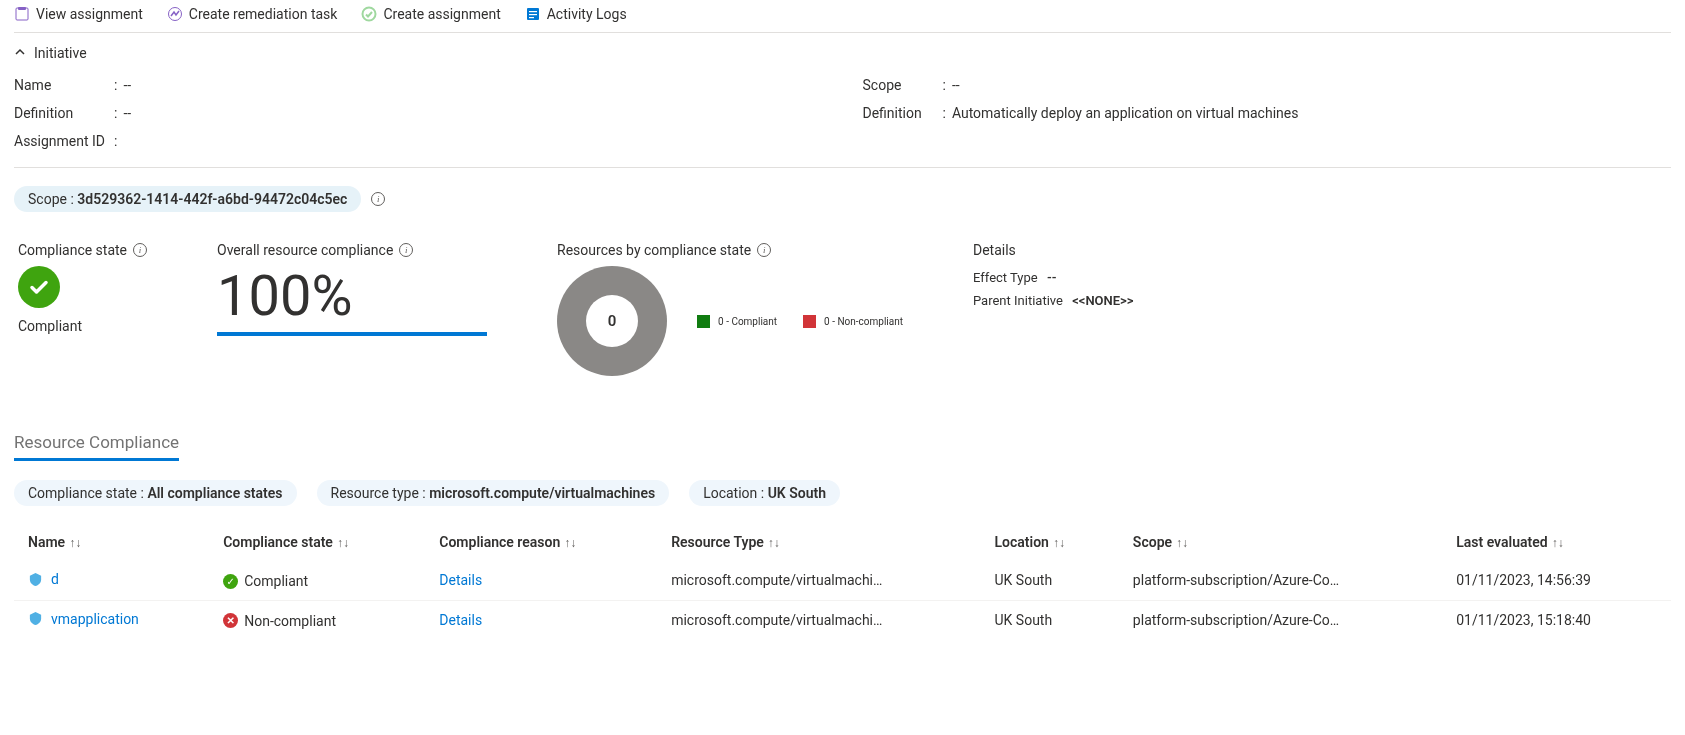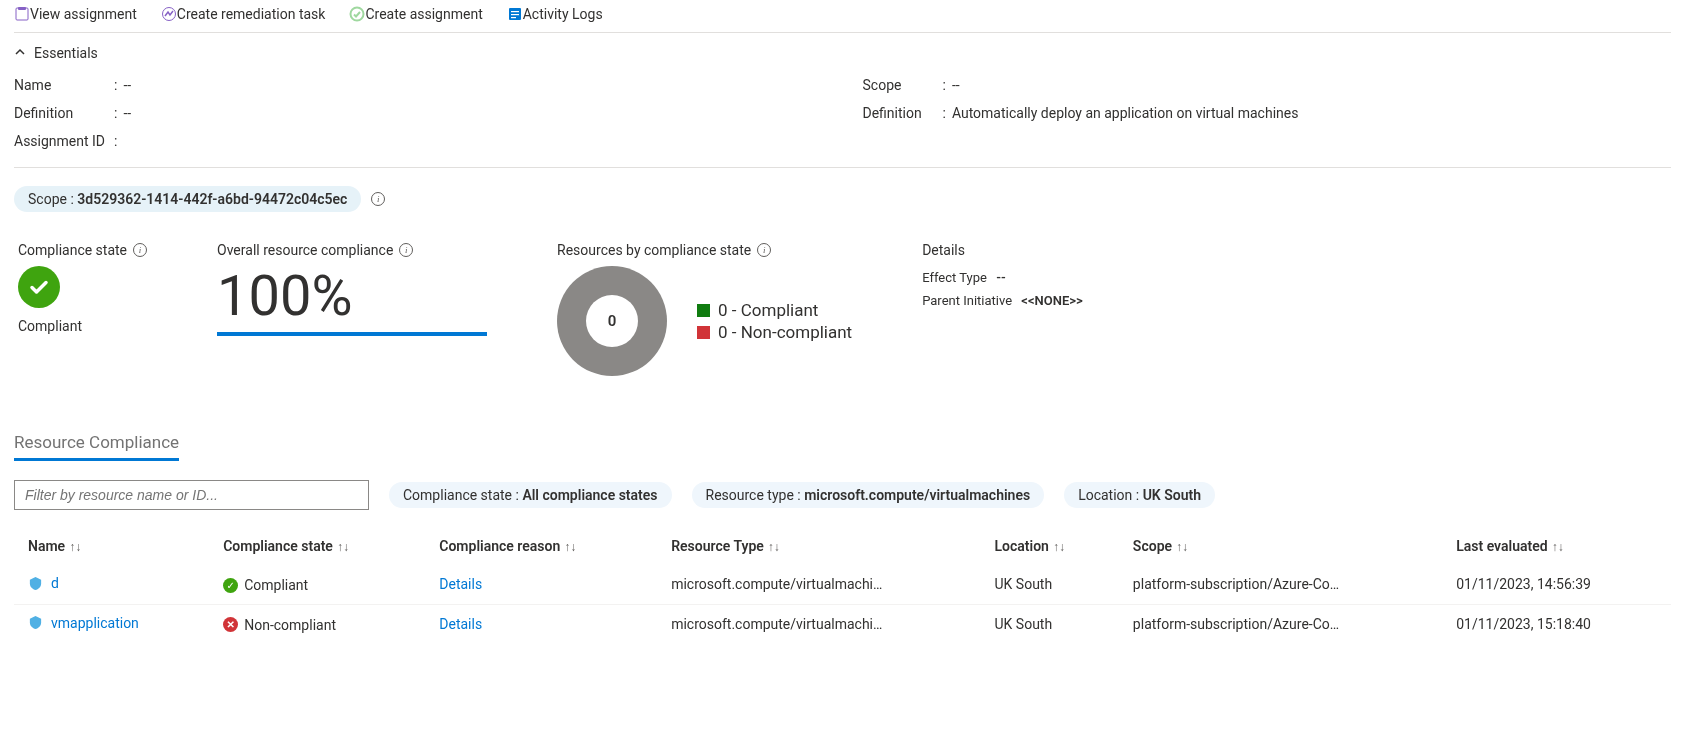--- a/index.html
+++ b/index.html
@@ -15,20 +15,21 @@
   .toolbar {
     display: flex;
     align-items: center;
     gap: 24px;
     padding: 6px 0 10px 0;
     border-bottom: 1px solid #e1dfdd;
   }
   .toolbar-item {
     display: inline-flex;
     align-items: center;
+    gap: 6px;
     font-size: 14px;
     color: #323130;
     cursor: pointer;
   }
 
   
   .essentials-header {
     display: flex;
     align-items: center;
     gap: 8px;
@@ -127,21 +128,21 @@
     background: #8a8886;
     display: flex; align-items: center; justify-content: center;
   }
   .donut-inner {
     width: 52px; height: 52px;
     border-radius: 50%;
     background: #fff;
     display: flex; align-items: center; justify-content: center;
     font-size: 15px; font-weight: 600;
   }
-  .legend-list { display: flex; flex-direction: column; gap: 2px; font-size: 17px; }
+  .legend-list { display: flex; flex-direction: row; gap: 26px; font-size: 10px; }
   .legend-row { display: flex; align-items: center; gap: 8px; }
   .swatch { width: 13px; height: 13px; }
   .sw-green { background: #107c10; }
   .sw-red   { background: #d13438; }
 
   .details-tile { font-size: 13px; }
   .details-tile .dt-row { padding: 4px 0; }
   .details-tile .dt-label { margin-right: 6px; }
   .dt-bold { font-weight: 600; }
 
@@ -264,21 +265,21 @@
     <span>Activity Logs</span>
   </div>
 </div>
 
 <div class="essentials-header">
   <span>
     <svg width="12" height="12" viewBox="0 0 12 12">
         <path d="M2 8 L6 4 L10 8" stroke="#323130" fill="none" stroke-width="1.5"></path>
       </svg>
   </span>
-  <span>Essentials</span>
+  <span>Initiative</span>
 </div>
 
 <div class="essentials-grid">
   <div>
     <div class="kv-row">
       <span class="kv-label">Name</span>
       <span class="kv-sep">:</span>
       <span class="kv-value">--</span>
     </div>
     <div class="kv-row">
@@ -372,21 +373,20 @@
     </div>
   </div>
 
 </div>
 
 <div class="tabs">
   <span class="tab">Resource Compliance</span>
 </div>
 
 <div class="filters">
-  <input class="filter-input" placeholder="Filter by resource name or ID..." style="">
   <span class="pill pill-faded">
     <span class="lbl">Compliance state</span>
     <span class="val">All compliance states</span>
   </span>
   <span class="pill pill-faded">
     <span class="lbl">Resource type</span>
     <span class="val">microsoft.compute/virtualmachines</span>
   </span>
   <span class="pill pill-faded">
     <span class="lbl">Location</span>

